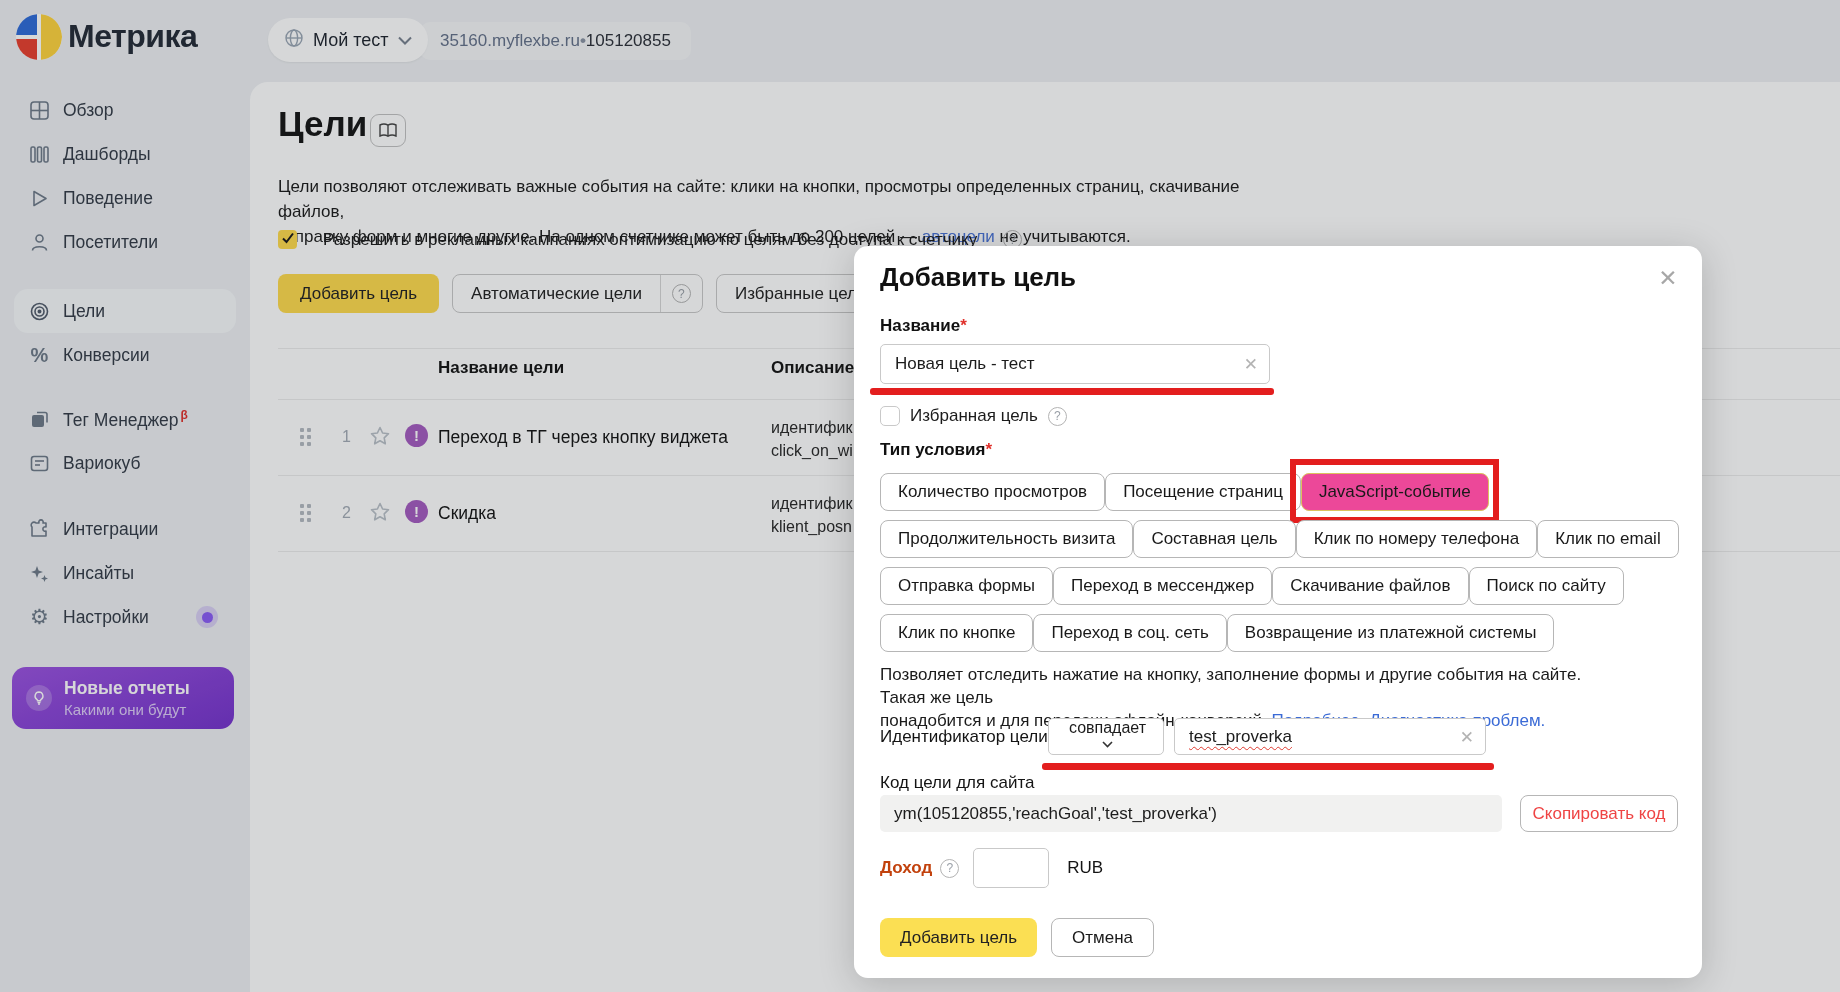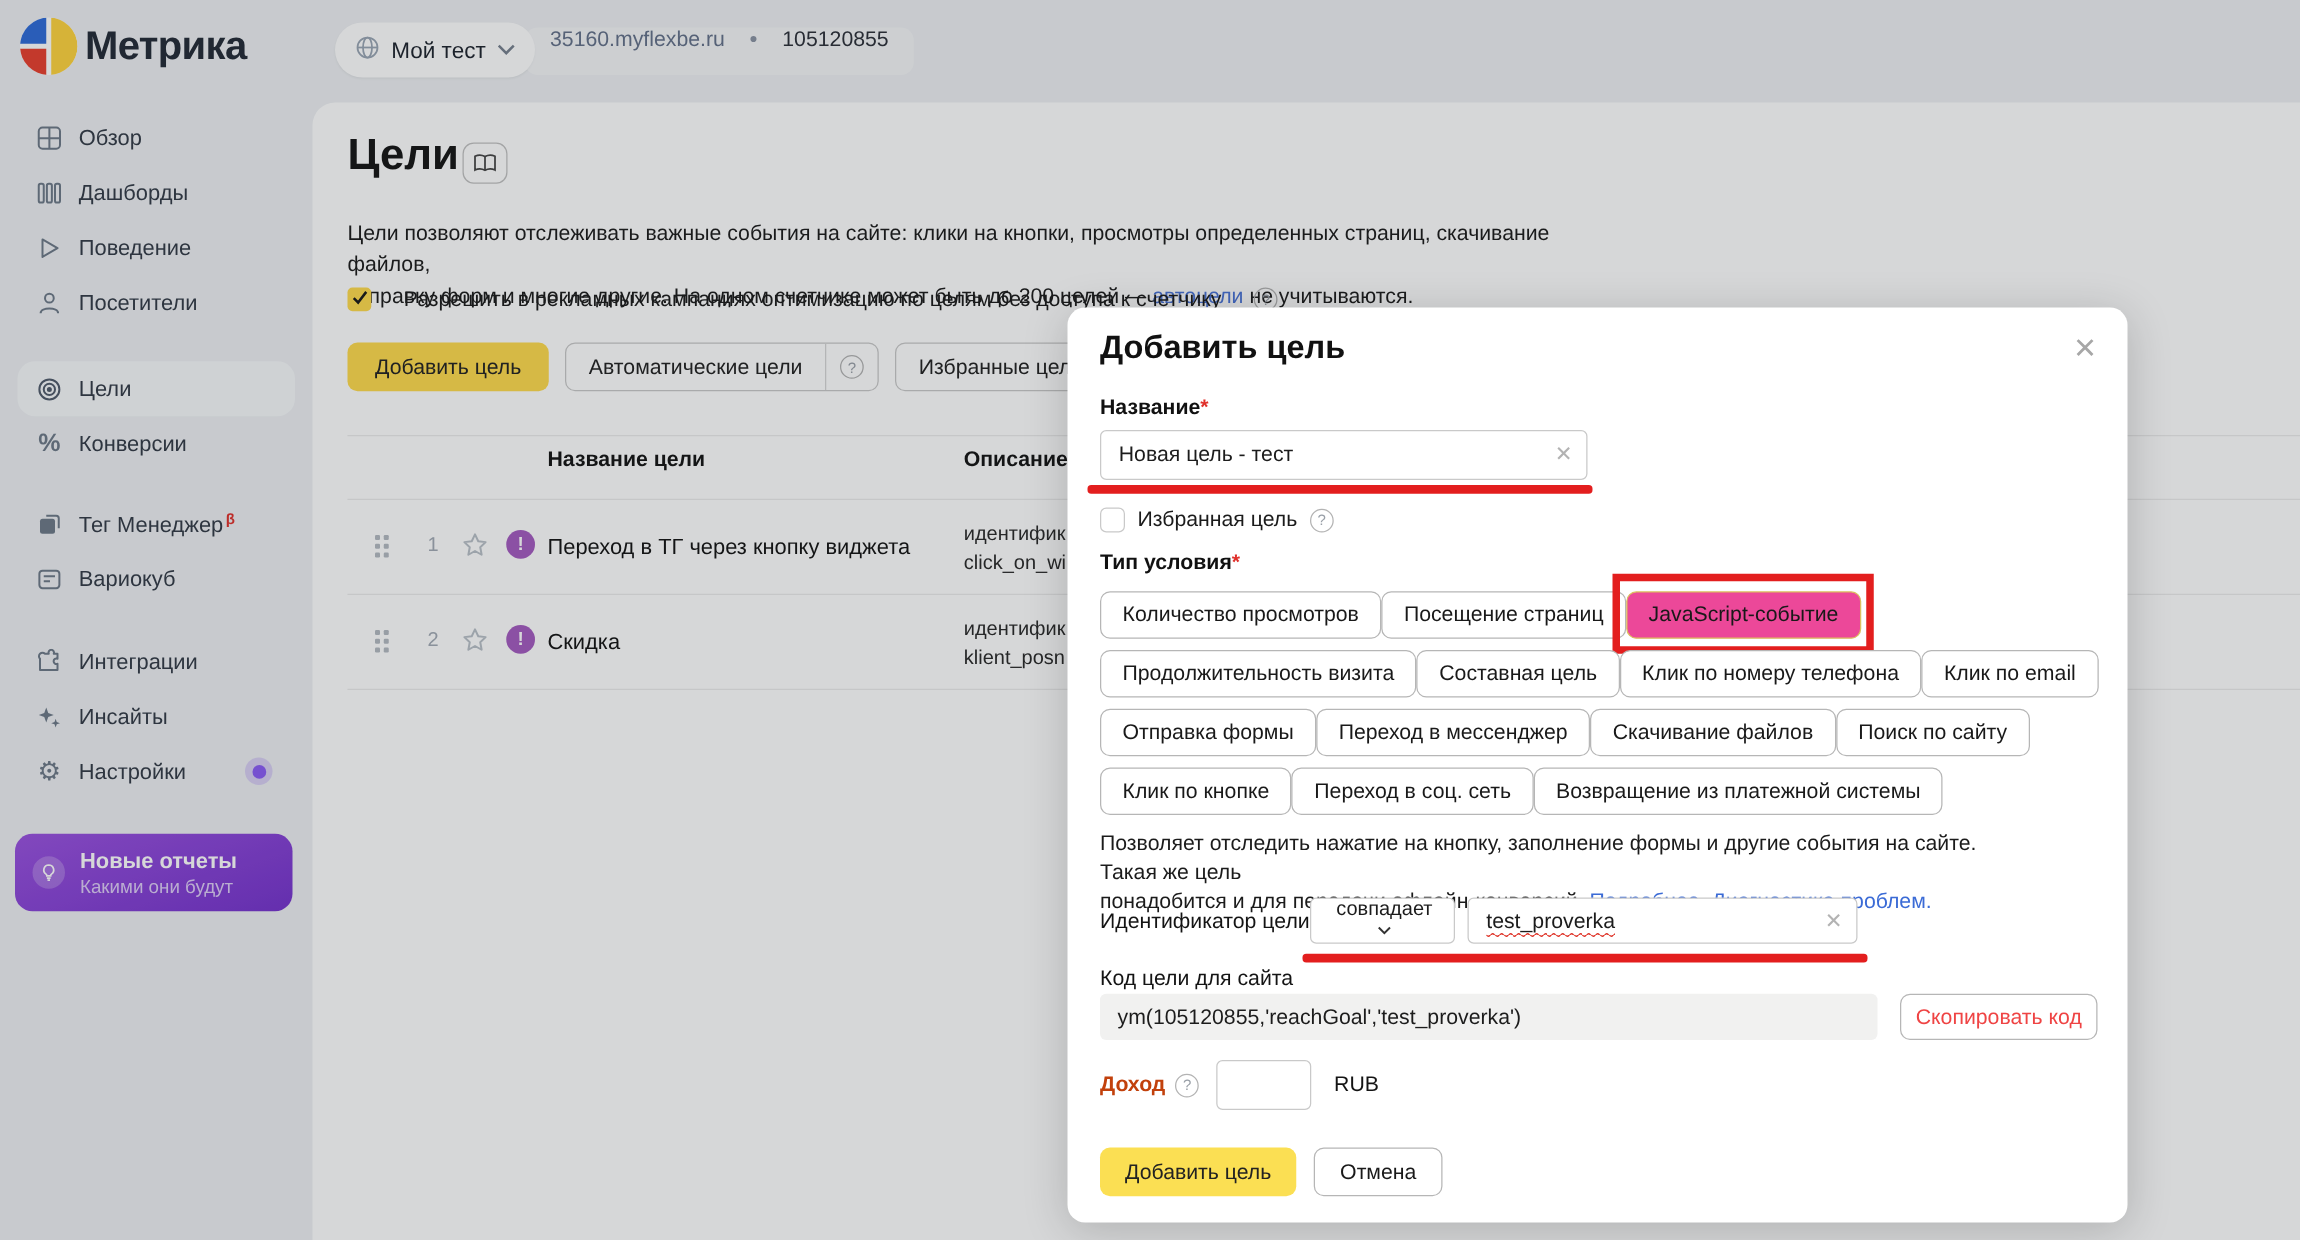--- a/index.html
+++ b/index.html
@@ -12,21 +12,21 @@
   .header { position:absolute; left:0; top:0; width:1840px; height:82px; background:#eef0f3; z-index:1; }
   .logo { position:absolute; left:16px; top:14px; width:46px; height:46px; border-radius:50%; background:#fff; overflow:hidden; }
   .logo .lg-blue   { position:absolute; left:0; top:0;    width:21px; height:21px; background:#2f6bd9; border-radius:100% 0 0 0; }
   .logo .lg-red    { position:absolute; left:0; top:25px; width:21px; height:21px; background:#e8402f; border-radius:0 0 0 100%; }
   .logo .lg-yellow { position:absolute; left:25px; top:0; width:21px; height:46px; background:#ffd43d; border-radius:0 100% 100% 0 / 0 50% 50% 0; }
   .brand { position:absolute; left:68px; top:18px; font-size:32px; font-weight:bold; color:#242b37; letter-spacing:-0.5px; }
   .counter-pill { position:absolute; left:268px; top:18px; height:44px; background:#ffffff; border-radius:22px;
     display:flex; align-items:center; padding:0 16px; gap:9px; box-shadow:0 1px 2px rgba(0,0,0,0.06); }
   .counter-pill .cname { font-size:18px; font-weight:500; color:#1e242e; }
   .counter-info { position:absolute; left:420px; top:22px; height:38px; background:rgba(255,255,255,0.38); border-radius:10px;
-    display:flex; align-items:flex-start; padding:0 20px; gap:20px; font-size:17px; }
+    display:flex; align-items:center; padding:0 20px; gap:0; font-size:17px; }
   .counter-info .domain { color:#64718a; }
   .counter-info .dot { color:#8a93a3; font-weight:bold; }
   .counter-info .cid { color:#2c3039; }
 
   
   .sidebar { position:absolute; left:0; top:82px; width:250px; height:910px; background:#eef0f3; z-index:1; }
   .side-item { margin:0 14px; height:44px; border-radius:14px; display:flex; align-items:center; gap:12px; padding-left:14px; cursor:pointer; }
   .side-item.active { background:#f7f9fb; }
   .side-item .ico { width:23px; height:23px; display:flex; align-items:center; justify-content:center; color:#6e7a89; flex:none; font-size:19px; }
   .side-item .lbl { font-size:17.5px; color:#333b47; white-space:nowrap; }

